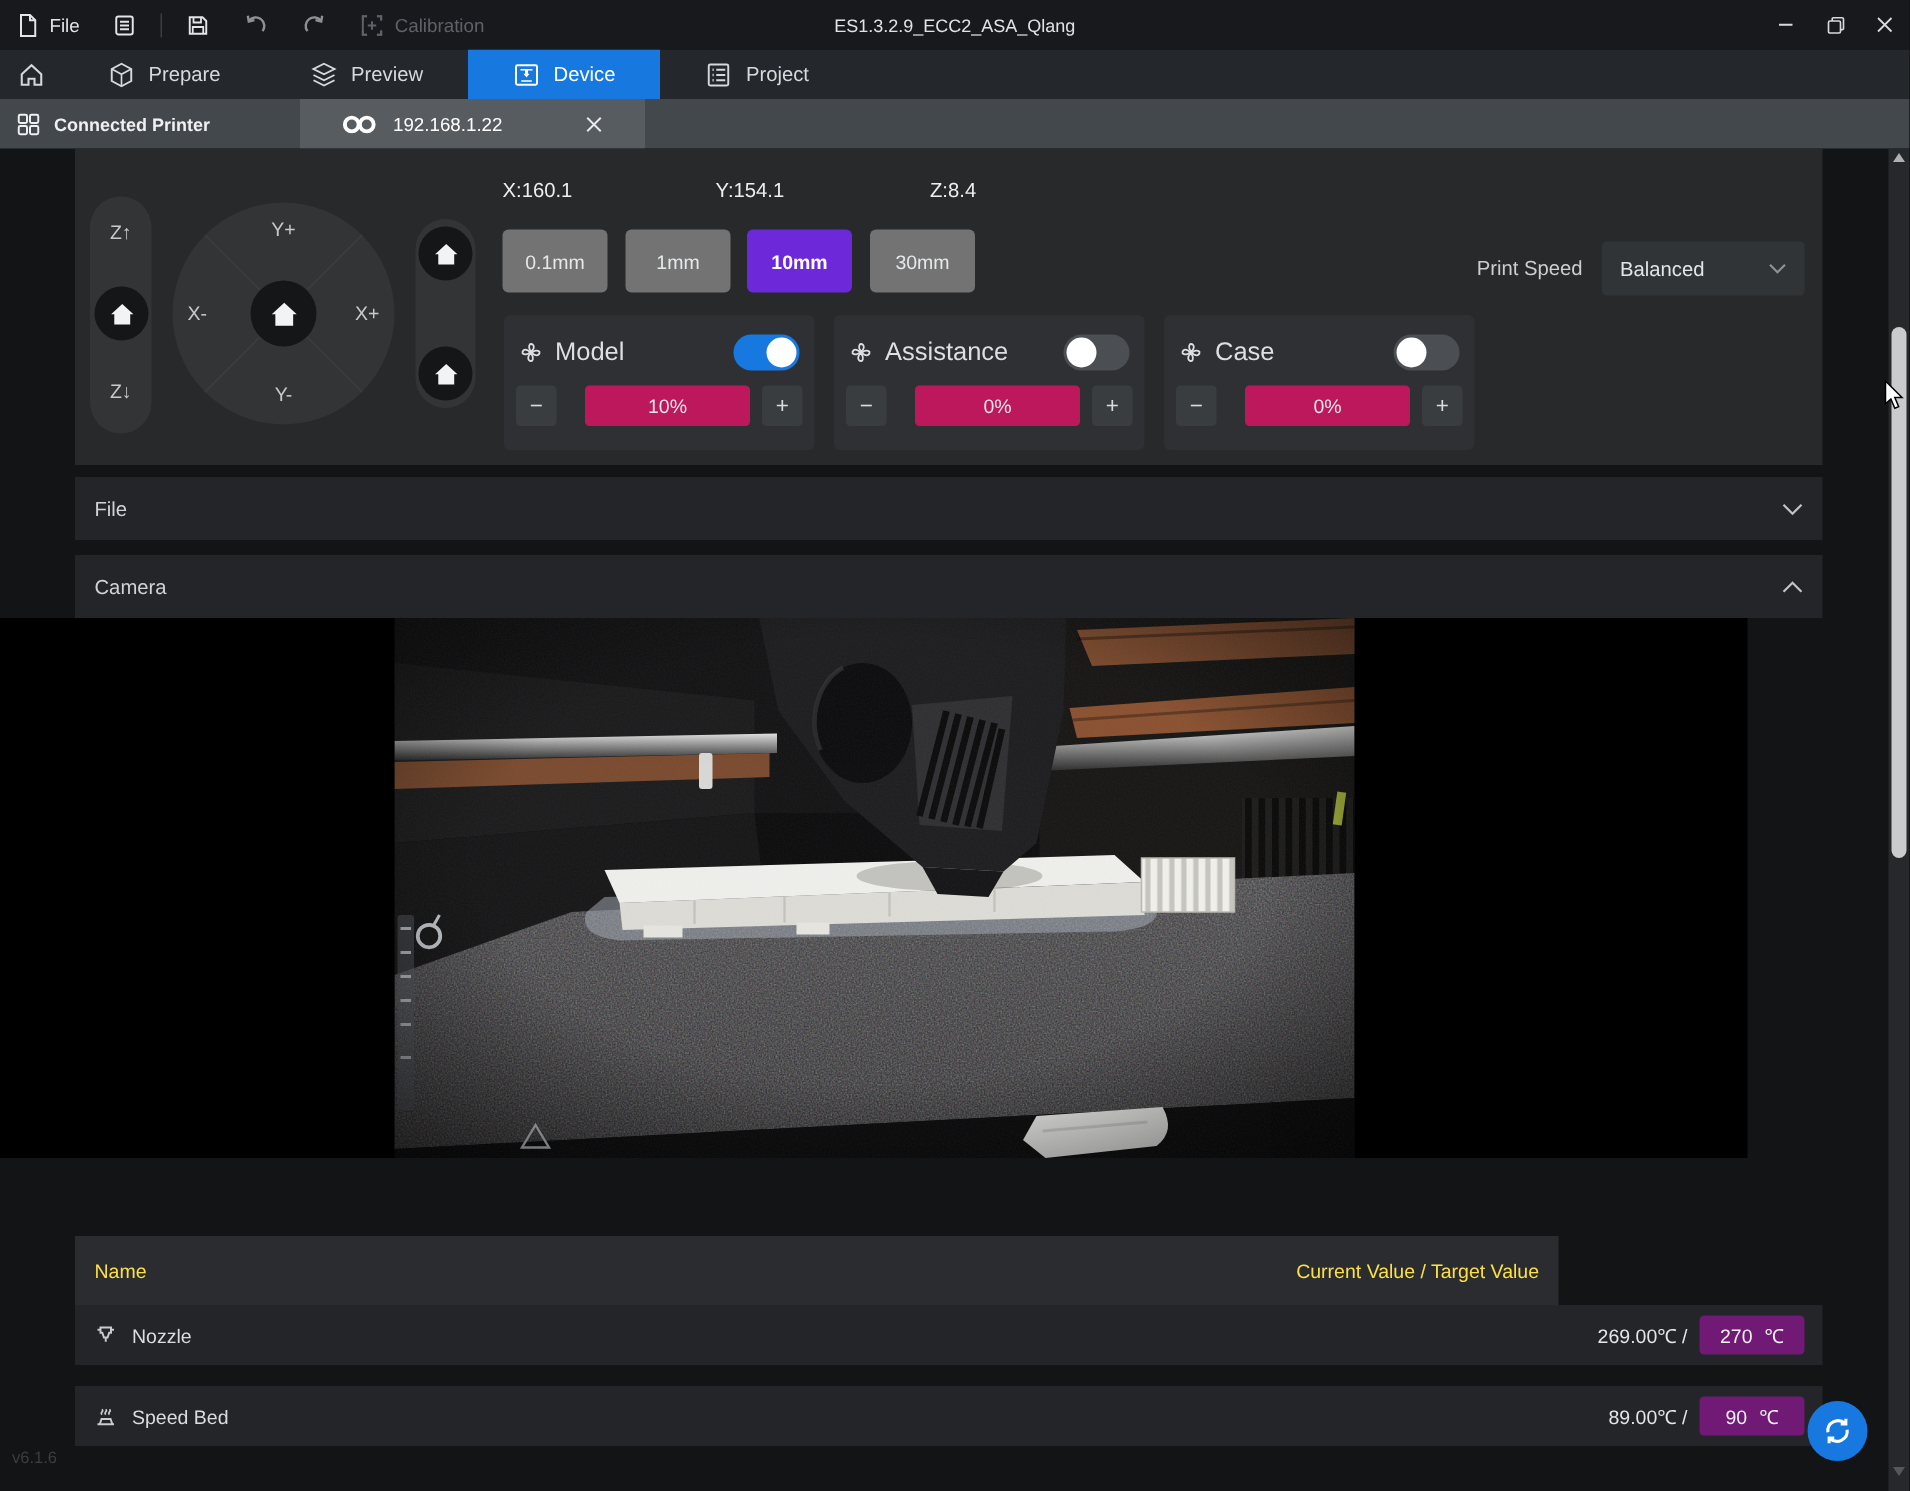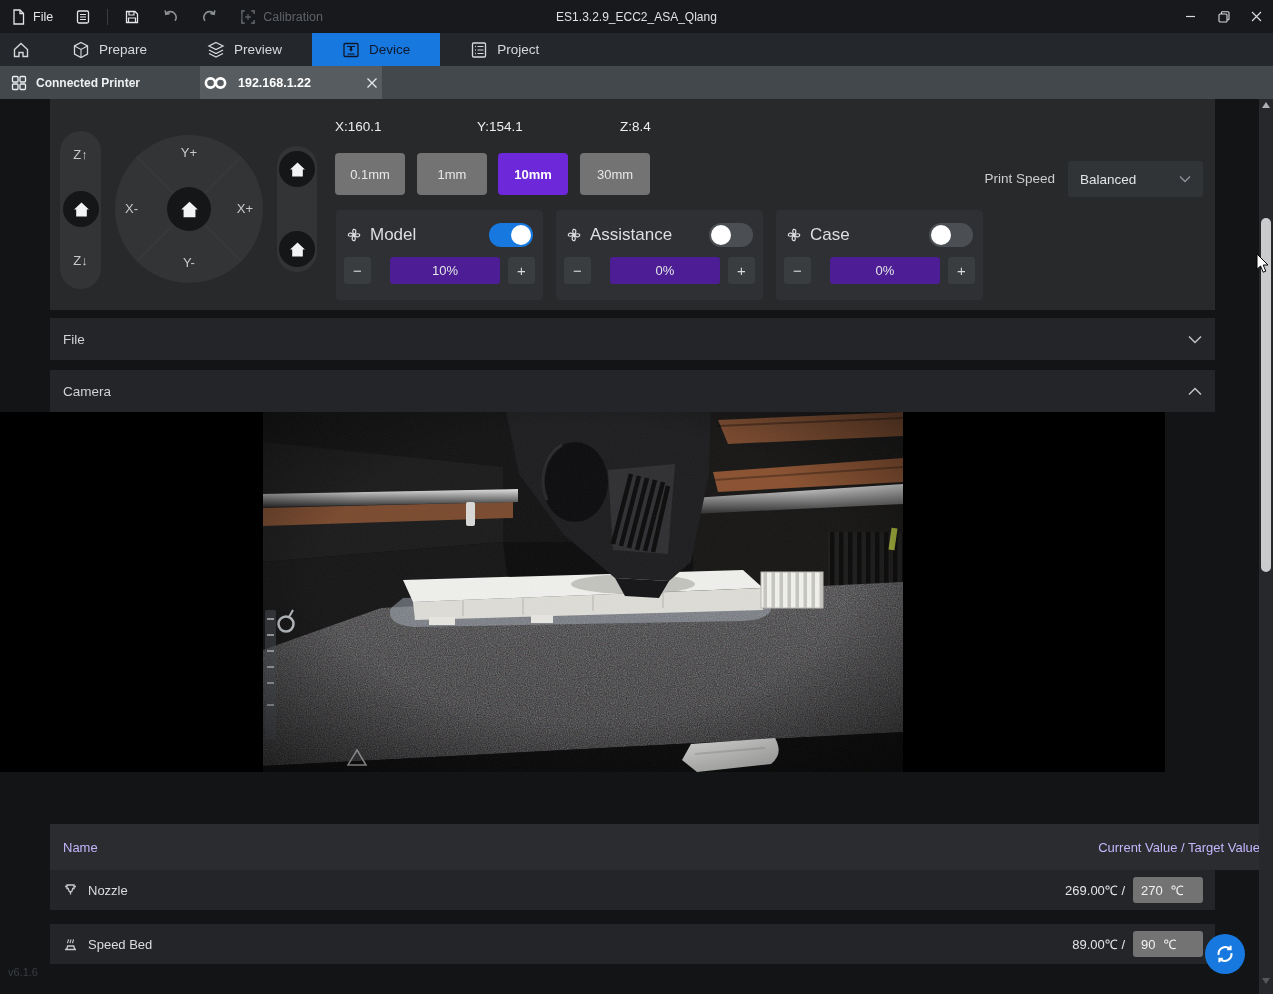--- a/index.html
+++ b/index.html
@@ -14,26 +14,26 @@
   .tb-div{width:1px;height:16px;background:#3a3d41;margin:0 5px}
   .tb-dim{color:#5e6266}
   .win-title{position:absolute;left:50%;top:0;transform:translateX(-50%);height:33px;display:flex;align-items:center;font-size:12px;color:#e0e2e4}
   .win-btns{position:absolute;right:0;top:0;height:33px;display:flex}
   .win-btn{width:33px;height:33px;display:flex;align-items:center;justify-content:center;color:#d8dadc}
 
   
   .navbar{height:33px;background:#24272b;display:flex;align-items:stretch}
   .nav-home{width:42px;display:flex;align-items:center;justify-content:center;color:#d4d6d8}
   .nav-tab{display:flex;align-items:center;gap:9px;padding:0 30px;font-size:13.5px;color:#d7d9db}
-  .nav-tab.active{background:#1779e0;color:#0f172a}
+  .nav-tab.active{background:#1779e0;color:#ffffff}
 
   
   .printerbar{height:33px;background:#43484c;display:flex;align-items:stretch}
   .pb-left{display:flex;align-items:center;gap:9px;padding:0 11px;width:178px;color:#eef0f1;font-weight:bold;font-size:12px}
-  .pb-tab{width:174px;background:#575c60;display:flex;align-items:center;gap:10px;padding:0 4px;color:#fff;font-weight:bold;font-size:12.5px}
+  .pb-tab{width:174px;background:#575c60;display:flex;align-items:center;gap:10px;padding:0 28px;color:#fff;font-weight:normal;font-size:12.5px}
   .pb-close{margin-left:auto;color:#e8eaec;font-size:13px}
 
   
   .main{position:absolute;top:99px;left:0;width:1273px;height:895px}
   .panel{position:absolute;left:50px;width:1165px}
 
   .control{top:0;height:211px;background:#28292b}
   .pill{position:absolute;background:#323436;border-radius:21px}
   .jog-lab{position:absolute;color:#c7c9cb;font-size:13px;text-align:center}
   .home-btn{position:absolute;background:#141618;border-radius:50%;display:flex;align-items:center;justify-content:center;color:#f2f3f4}
@@ -47,37 +47,37 @@
                 display:flex;align-items:center;box-sizing:border-box;padding:0 12px;font-size:13.5px;color:#e2e4e6}
   .speed-select .ico{margin-left:auto;color:#8e9296}
 
   .fanbox{position:absolute;top:111px;width:207px;height:90px;background:#2e3033;border-radius:4px}
   .fan-row1{position:absolute;left:10px;top:13px;right:10px;display:flex;align-items:center;gap:8px;font-size:17px;color:#dddfe1}
   .toggle{position:relative;width:44px;height:24px;border-radius:12px;background:#4b4f53;margin-left:auto}
   .toggle::after{content:"";position:absolute;left:2px;top:2px;width:20px;height:20px;border-radius:50%;background:#fff}
   .toggle.on{background:#1779e0}
   .toggle.on::after{left:22px}
   .stepbtn{position:absolute;top:47px;width:27px;height:27px;background:#3a3d40;border-radius:3px;display:flex;align-items:center;justify-content:center;font-size:15px;color:#d9dbdd}
-  .stepval{position:absolute;top:47px;left:54px;right:43px;height:27px;background:#4c1d95;border-radius:3px;display:flex;align-items:center;justify-content:center;font-size:13px;color:#e4e6e8}
+  .stepval{position:absolute;top:47px;left:54px;right:43px;height:27px;background:#be185d;border-radius:3px;display:flex;align-items:center;justify-content:center;font-size:13px;color:#e4e6e8}
   .lightbox{position:absolute;top:111px;left:943px;width:210px;height:90px;background:#2e3033;border-radius:4px;display:flex;align-items:center;box-sizing:border-box;padding:0 14px;gap:9px;font-size:13.5px;color:#dddfe1}
 
   .secbar{height:42px;background:#232528;display:flex;align-items:center;box-sizing:border-box;padding:0 13px;font-size:13.5px;color:#d0d2d4}
   .secbar .chev{margin-left:auto;color:#c0c2c4}
   .bar-file{top:219px}.bar-cam{top:271px}.bar-temp{top:683px}
 
   .camview{position:absolute;top:313px;height:360px;left:0;width:1165px;background:#000}
   .camview svg{margin:0 auto}
 
-  .temp-head{position:absolute;top:725px;width:1223px;height:46px;background:#2a2c2f;display:flex;align-items:center;box-sizing:border-box;padding:0 13px;font-size:13px;color:#c4b5fd}
+  .temp-head{position:absolute;top:725px;width:989px;height:46px;background:#2a2c2f;display:flex;align-items:center;box-sizing:border-box;padding:0 13px;font-size:13px;color:#fde047}
   .temp-head .right{margin-left:auto}
   .temp-rows{position:absolute;top:771px;width:1165px}
   .trow{height:40px;margin-bottom:14px;background:#232528;display:flex;align-items:center;box-sizing:border-box;padding:0 12px;font-size:13px;color:#dadcde}
   .trow .ico{color:#c9cbcd;margin-right:9px}
   .trow .cur{margin-left:auto;color:#e3e5e7}
-  .tbox{width:70px;height:26px;background:#737373;border-radius:3px;margin-left:8px;display:flex;align-items:center;justify-content:flex-start;box-sizing:border-box;padding:13px 8px;gap:8px;color:#f0f1f2}
+  .tbox{width:70px;height:26px;background:#701a75;border-radius:3px;margin-left:8px;display:flex;align-items:center;justify-content:center;box-sizing:border-box;padding:13px 8px;gap:8px;color:#f0f1f2}
 
   
   .fab{position:absolute;left:1205px;top:934px;width:40px;height:40px;border-radius:50%;background:#1779e0;display:flex;align-items:center;justify-content:center}
   .version{position:absolute;left:8px;top:966px;font-size:11px;color:#3b3e42}
   .sbar{position:absolute;right:0;top:99px;width:14px;height:895px;background:#26282b}
   .sthumb{position:absolute;left:2px;top:119px;width:10px;height:354px;border-radius:5px;background:#c9cbcc}
   .sarr{position:absolute;left:3px;width:0;height:0;border-left:4px solid transparent;border-right:4px solid transparent}
   .sarr.up{top:3px;border-bottom:6px solid #aeb0b2}
   .sarr.down{bottom:10px;border-top:6px solid #55585b}
   .cursor{position:absolute;left:1256px;top:253px}

